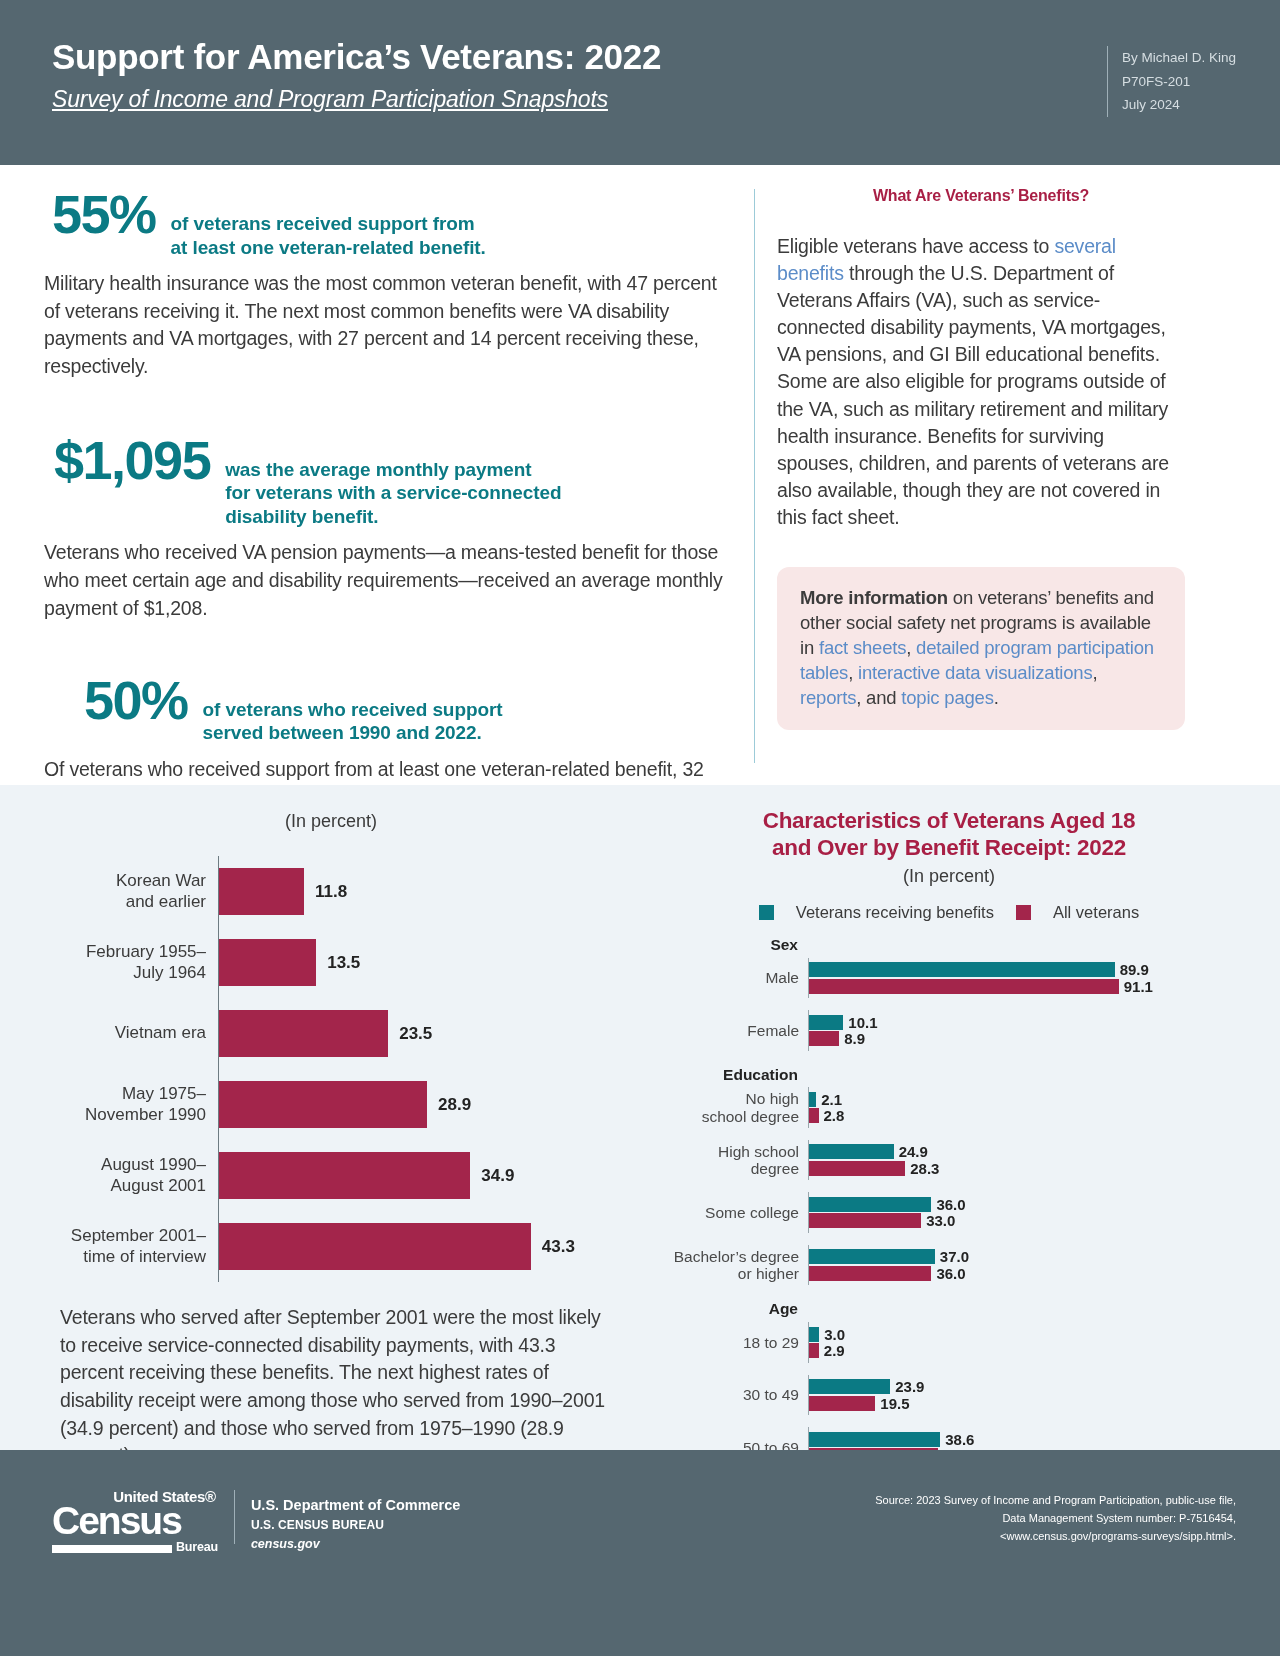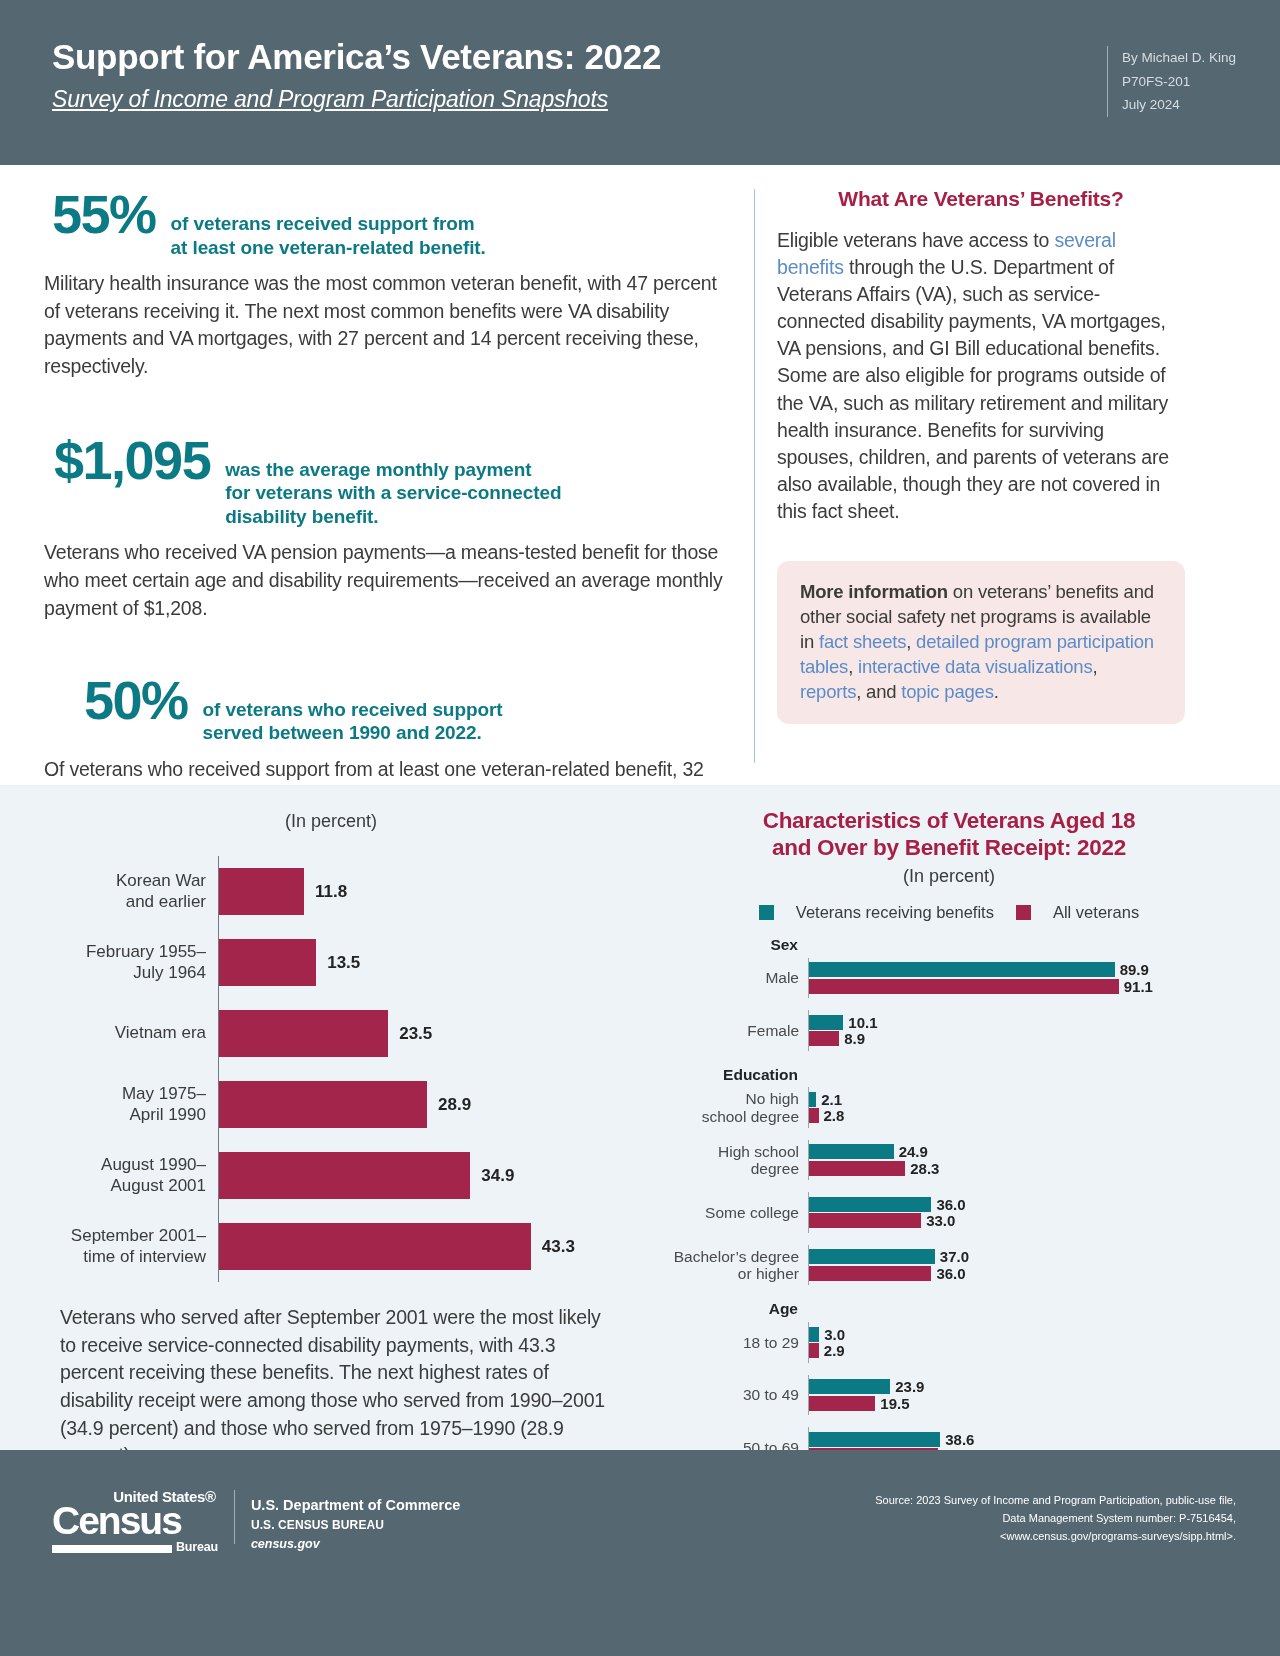--- a/index.html
+++ b/index.html
@@ -85,25 +85,25 @@
     color:#3b3b3b;
     margin-top:11px;
     letter-spacing:-0.2px;
   }
   .spacer-a { height:48px; }
   .spacer-b { height:46px; }
 
   
   .sidebar-title {
     color:#a81f45;
-    font-size:21px;
+    font-size:16px;
     font-weight:bold;
     text-align:center;
     letter-spacing:-0.2px;
-    margin-bottom:16px;
+    margin-bottom:28px;
   }
   .sidebar-text {
     font-size:19.5px;
     line-height:1.39;
     color:#3b3b3b;
     letter-spacing:-0.2px;
   }
   .lnk { color:#5b8cc8; }
   .info-box {
     margin-top:36px;
@@ -352,21 +352,21 @@
           </div>
           <div class="c1-lbl">
             <div>February 1955–</div>
             <div>July 1964</div>
           </div>
           <div class="c1-lbl">
             <div>Vietnam era</div>
           </div>
           <div class="c1-lbl">
             <div>May 1975–</div>
-            <div>April 1990</div>
+            <div>November 1990</div>
           </div>
           <div class="c1-lbl">
             <div>August 1990–</div>
             <div>August 2001</div>
           </div>
           <div class="c1-lbl">
             <div>September 2001–</div>
             <div>time of interview</div>
           </div>
         </div>

